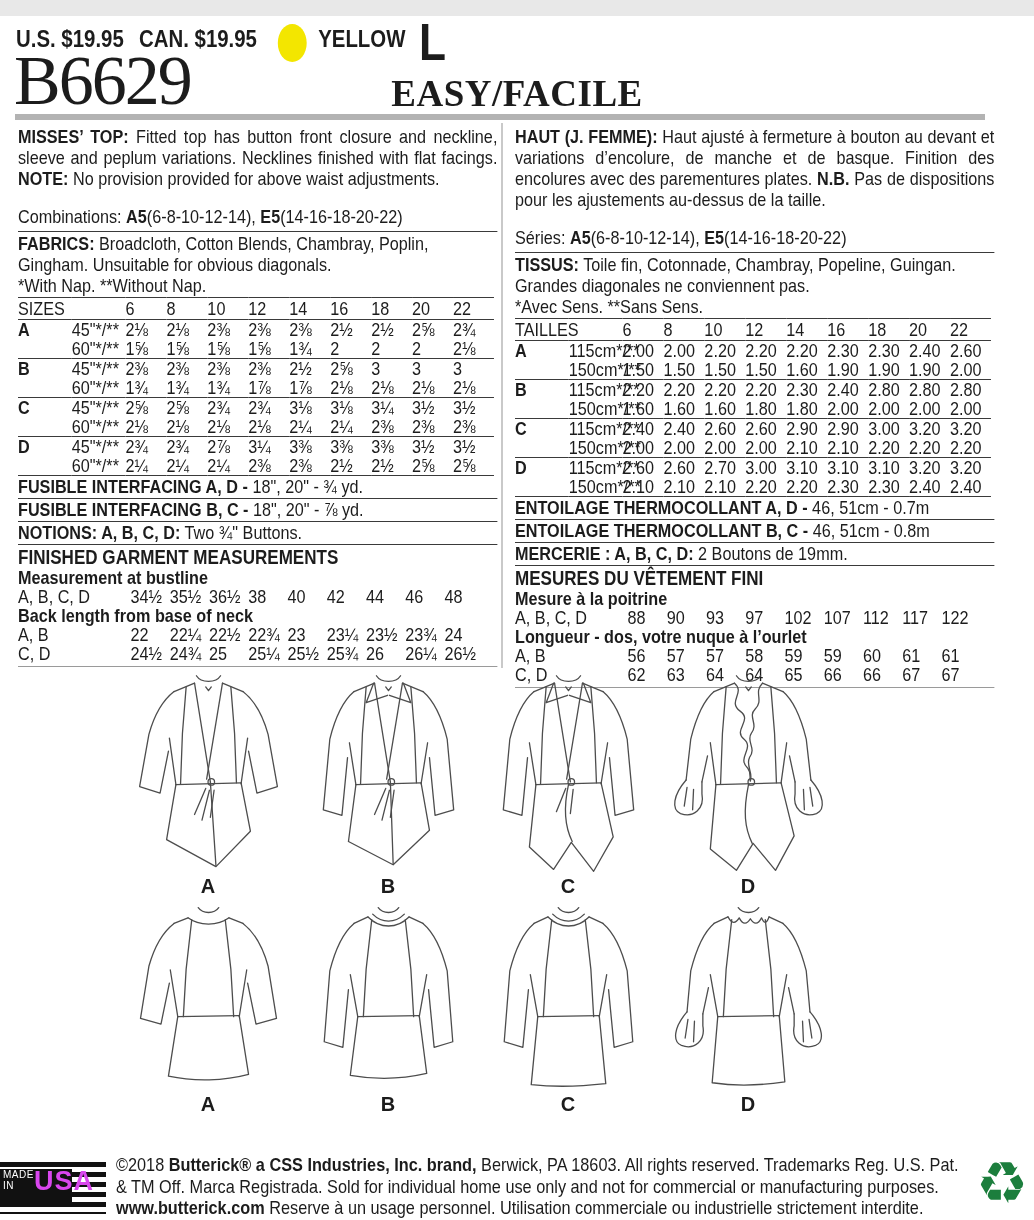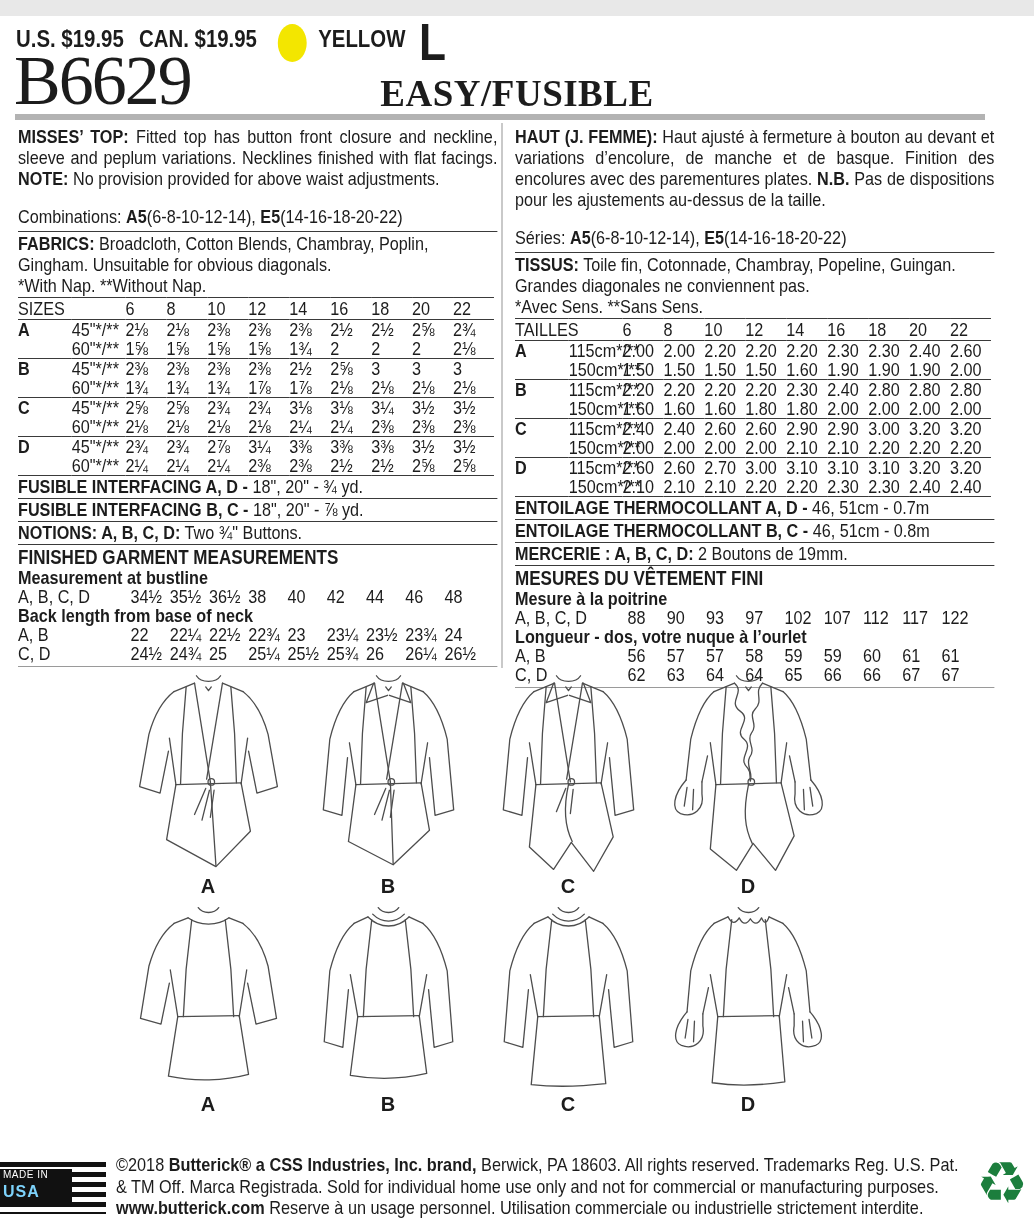--- a/index.html
+++ b/index.html
@@ -75,24 +75,24 @@
   }
 
   
   .footer { position:absolute; top:1138px; left:0; width:1034px; }
   .usa-flag {
     position:absolute; left:0; top:8px; width:106px; height:52px;
     background:repeating-linear-gradient(to bottom, #111 0 5px, #fff 5px 10px);
   }
   .flag-box {
     position:absolute; left:0; top:7px; width:72px; height:37px; background:#111;
-    display:flex; flex-direction:column; align-items:flex-start; padding-left:3px; box-sizing:border-box;
+    display:flex; flex-direction:row; align-items:flex-start; padding-left:3px; box-sizing:border-box;
   }
   .flag-small { color:#fff; font-size:10px; line-height:11px; letter-spacing:0.5px; }
-  .flag-big { color:#7dd3fc; font-size:16px; line-height:24px; font-weight:bold; letter-spacing:1px; }
+  .flag-big { color:#d946ef; font-size:27px; line-height:24px; font-weight:bold; letter-spacing:1px; }
   .foot-text {
     margin-left:116px; width:980px; transform:scaleX(0.88); transform-origin:left top;
     font-size:18.5px; line-height:21.5px;
   }
   .foot-text p { margin:0; white-space:nowrap; }
   .made-line { margin-top:1px; width:1034px; text-align:center; font-weight:bold; font-size:19px; }
   .recycle { position:absolute; right:6px; top:0; font-size:58px; line-height:58px; }
 </style>
 </head>
 <body>
@@ -100,21 +100,21 @@
 <div class="page">
 
   <div class="price-row">
     <span class="sp">U.S. $19.95</span>
     <span class="sp">CAN. $19.95</span>
     <span class="color-dot" style="background: rgb(243, 230, 0);"></span>
     <span>YELLOW</span>
     <span class="size-letter">L</span>
   </div>
   <div class="pattern-number">B6629</div>
-  <div class="easy">EASY/FUSIBLE</div>
+  <div class="easy">EASY/FACILE</div>
   <div class="gray-bar"></div>
   <div class="divider-v"></div>
 
   <section class="col en">
     <p class="desc"><b>MISSES’ TOP:</b><span> Fitted top has button front closure and neckline, sleeve and peplum variations. Necklines finished with flat facings. </span><b>NOTE:</b><span> No provision provided for above waist adjustments.</span></p>
     <p class="combos"><span>Combinations: </span><b>A5</b><span>(6-8-10-12-14), </span><b>E5</b><span>(14-16-18-20-22)</span></p>
     <p class="fabrics"><b>FABRICS:</b><span> Broadcloth, Cotton Blends, Chambray, Poplin, Gingham. Unsuitable for obvious diagonals.</span></p>
     <p class="nap">*With Nap. **Without Nap.</p>
     <table class="yardage">
       <thead>

